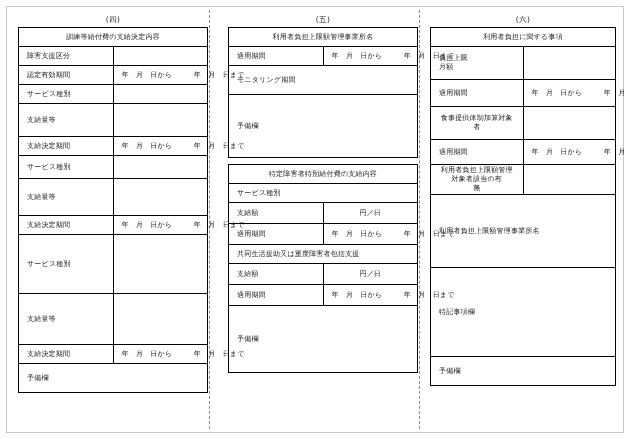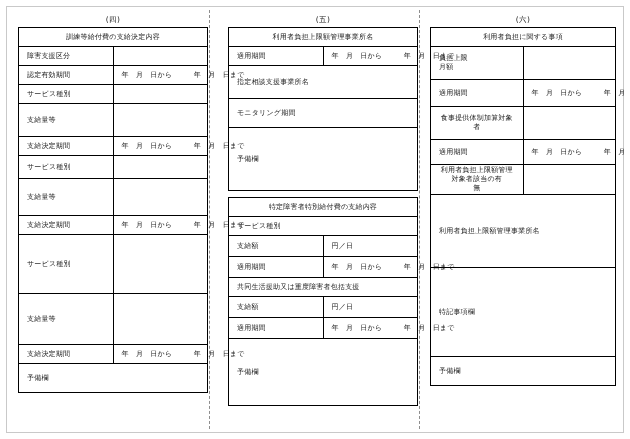--- a/index.html
+++ b/index.html
@@ -91,21 +91,21 @@
   }
   td.val {
     text-align: left;
   }
   td.date {
     text-align: center;
     letter-spacing: .2px;
     white-space: nowrap;
   }
   td.money {
-    text-align: left;
+    text-align: center;
     padding-right: 8px;
     margin-left: 18px;
   }
   td.topleft {
     vertical-align: top;
     text-align: left;
     padding-left: 3px;
     padding-top: 2px;
   }
   .thick-top { border-top: 1.4px solid #000 !important; }
@@ -201,23 +201,20 @@
     <table class="form">
       <tbody>
           <tr>
         <td class="hdr" colspan="2">利用者負担上限額管理事業所名</td>
       </tr>
       <tr>
         <td class="lbl h16">適用期間</td>
         <td class="date h16">年　月　日から　　　年　月　日まで</td>
       </tr>
       <tr>
-        <td class="topleft h30" colspan="2">指定相談支援事業所名</td>
-      </tr>
-      <tr>
         <td class="topleft h26" colspan="2">モニタリング期間</td>
       </tr>
       <tr>
         <td class="topleft h60" colspan="2">予備欄</td>
       </tr>
     </tbody>
       </table>
 
     <div class="gap"></div>
 

